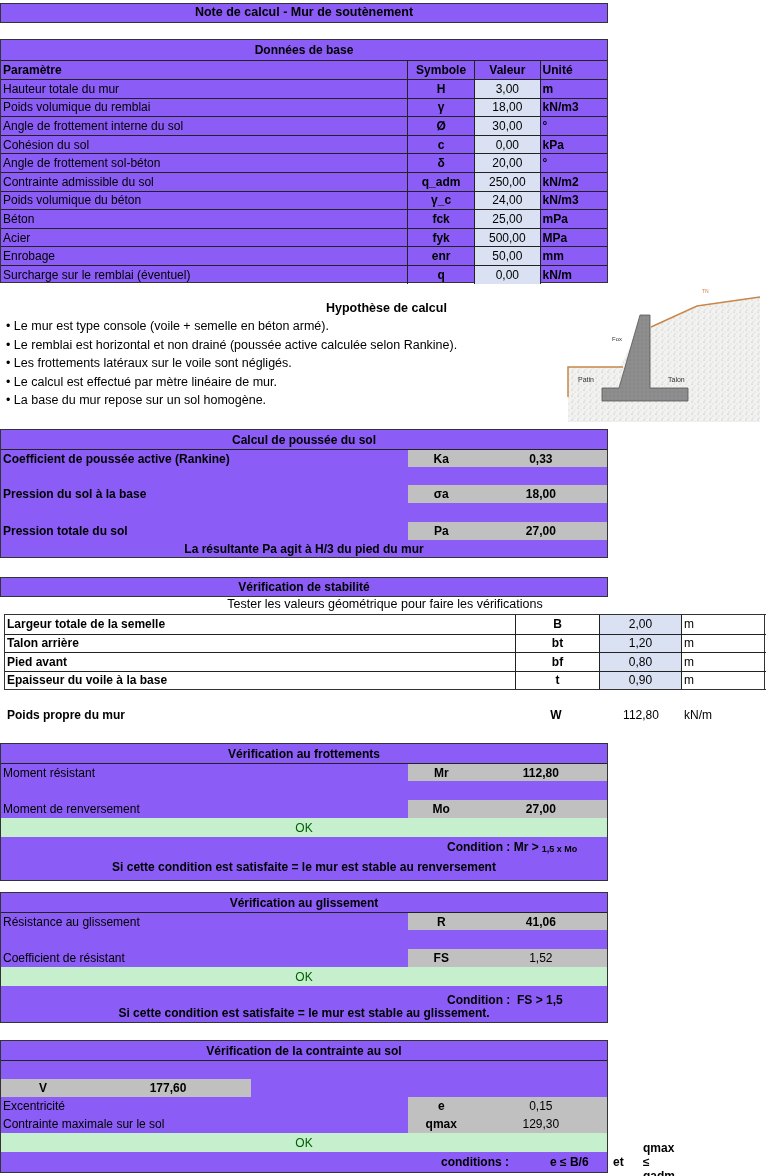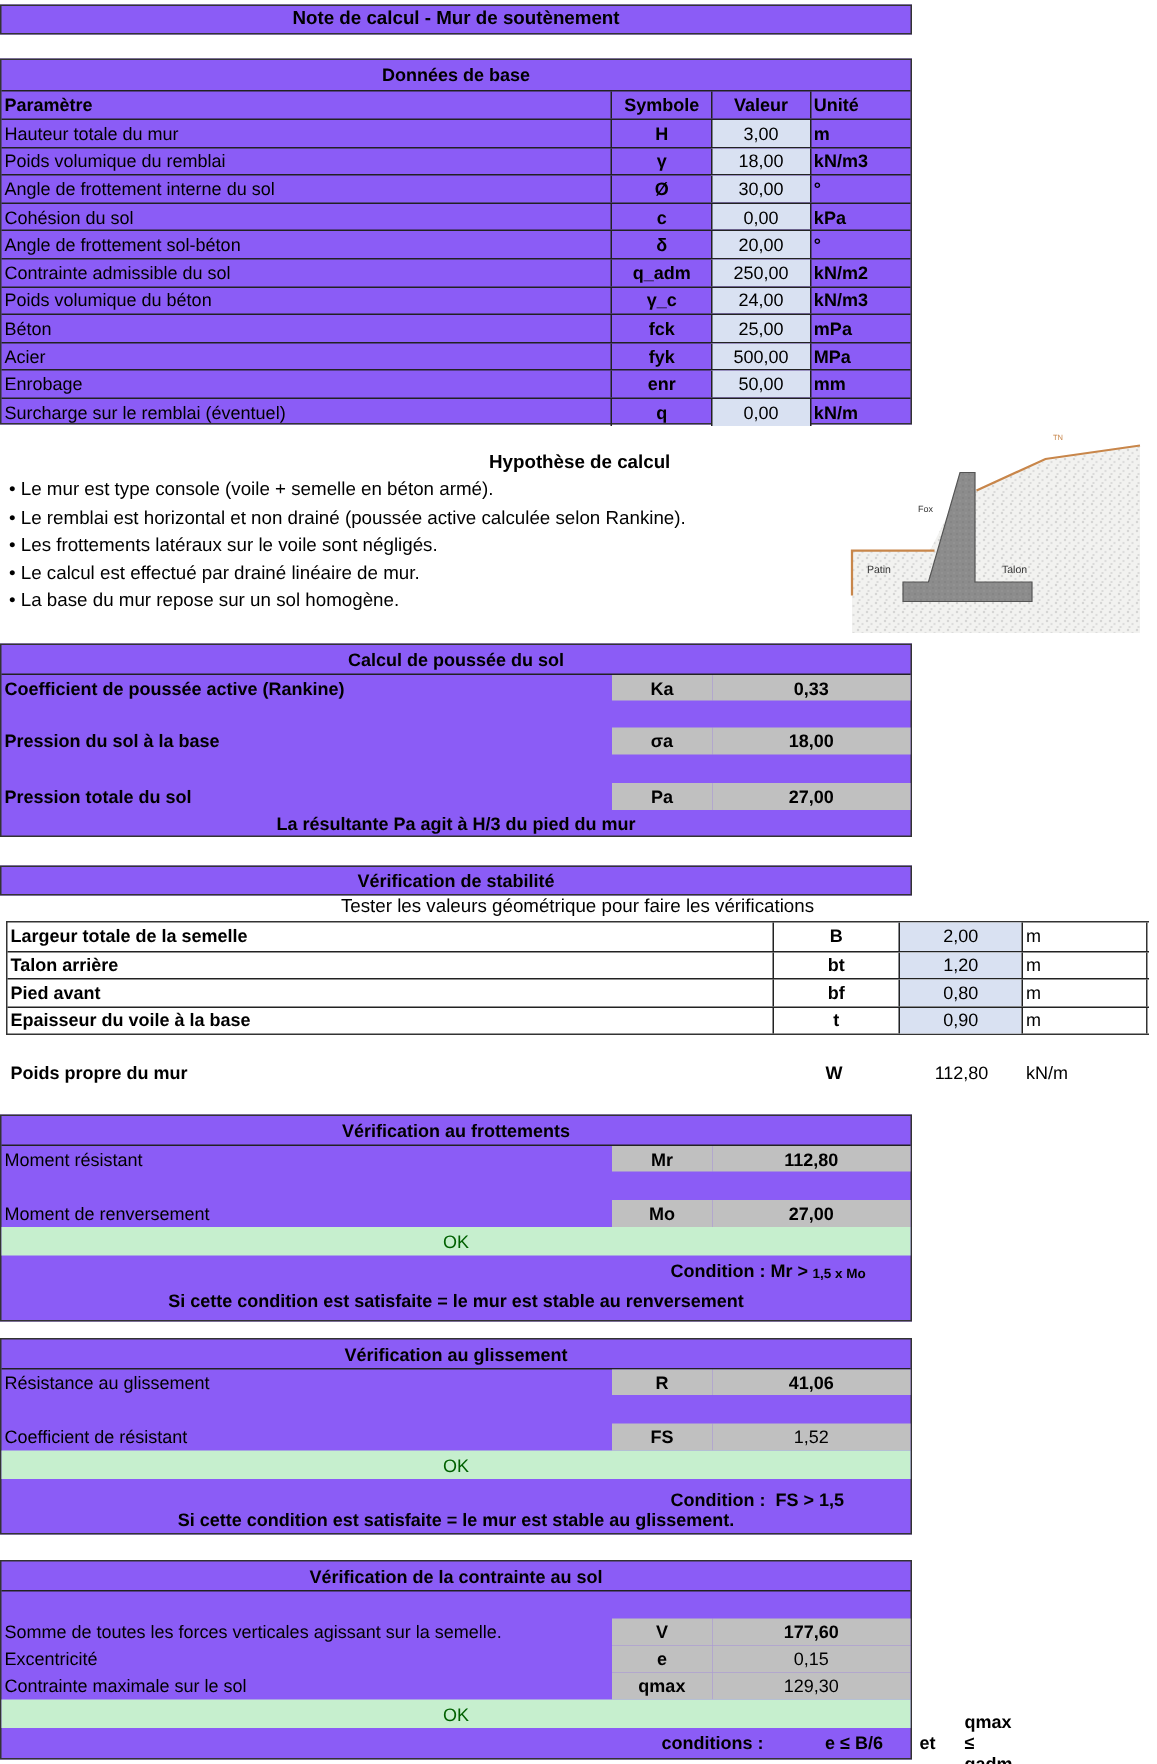--- a/index.html
+++ b/index.html
@@ -112,21 +112,21 @@
         <div class="cell c-val bl blue">0,00</div>
         <div class="cell c-unit bl bold">kN/m</div>
       </div>
     </div>
 </div>
 
 <div class="abs hyp-title" style="left:326px;top:301px;">Hypothèse de calcul</div>
 <div class="abs bullet" style="left:6px;top:319px;">• Le mur est type console (voile + semelle en béton armé).</div>
 <div class="abs bullet" style="left:6px;top:338px;">• Le remblai est horizontal et non drainé (poussée active calculée selon Rankine).</div>
 <div class="abs bullet" style="left:6px;top:356px;">• Les frottements latéraux sur le voile sont négligés.</div>
-<div class="abs bullet" style="left:6px;top:375px;">• Le calcul est effectué par drainé linéaire de mur.</div>
+<div class="abs bullet" style="left:6px;top:375px;">• Le calcul est effectué par mètre linéaire de mur.</div>
 <div class="abs bullet" style="left:6px;top:393px;">• La base du mur repose sur un sol homogène.</div>
 
 <svg class="abs" style="left:565px;top:287px;" width="200" height="135" viewBox="0 0 200 135">
   <defs>
     <pattern id="sand" width="6" height="6" patternUnits="userSpaceOnUse">
       <rect width="6" height="6" fill="#f2f2f0"></rect>
       <circle cx="1" cy="1" r="0.5" fill="#9a9a9a"></circle>
       <circle cx="4" cy="3" r="0.45" fill="#b0b0b0"></circle>
       <circle cx="2" cy="5" r="0.4" fill="#8a8a8a"></circle>
     </pattern>
@@ -260,21 +260,20 @@
     <span>Si cette condition est satisfaite = le mur est stable au glissement.</span>
   </div>
 </div>
 
 <div class="box" style="top:1040px;height:133px;">
   <div class="row bold center" style="top:0;height:19px;">
     <span>Vérification de la contrainte au sol</span>
   </div>
   <div class="row bt" style="top:19px;height:19px;"></div>
   <div class="row" style="top:38px;height:18px;">
-    <div class="cell c-label">Somme de toutes les forces verticales agissant sur la semelle.</div>
     <div class="cell c-sym gray">V</div>
     <div class="cell gray center bold" style="width:166px;">177,60</div>
   </div>
   <div class="row" style="top:56px;height:18px;">
     <div class="cell c-label">Excentricité</div>
     <div class="cell c-sym gray">e</div>
     <div class="cell gray center" style="width:166px;">0,15</div>
   </div>
   <div class="row" style="top:74px;height:18px;">
     <div class="cell c-label">Contrainte maximale sur le sol</div>

